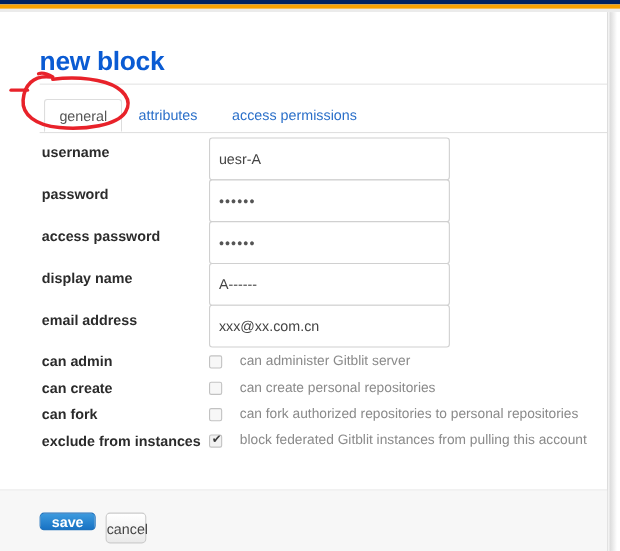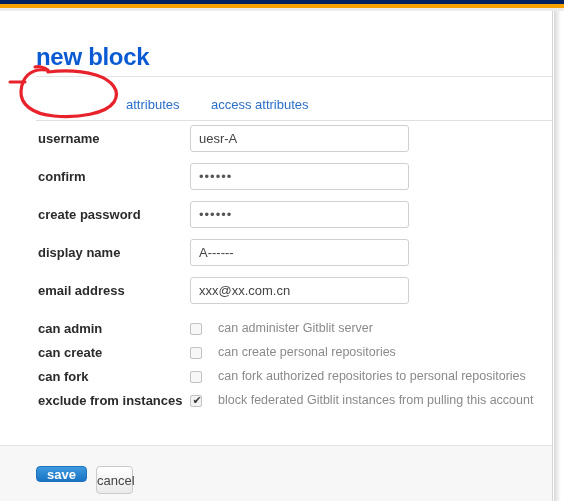--- a/index.html
+++ b/index.html
@@ -160,21 +160,21 @@
     font-weight: bold;
     font-size: 13px;
     color: #2b2b2b;
     white-space: nowrap;
   }
   .row .fld {
     position: absolute;
     left: 190px;
     top: 4px;
     width: 219px;
-    height: 27px;
+    height: 39px;
     box-sizing: border-box;
     border: 1px solid #d0d0d0;
     border-radius: 3px;
     background: #ffffff;
     font-family: "Liberation Sans", sans-serif;
     font-size: 13px;
     color: #444444;
     padding: 0 8px;
     line-height: 25px;
     outline: none;
@@ -292,39 +292,40 @@
   <div class="bar-gray"></div>
 </div>
 
 <div id="panel">
 
   <h1 id="page-title">new block</h1>
 
   <div id="title-rule"></div>
 
   <div id="tabs">
+    <div class="tab active">general</div>
     <div class="tab link t2">attributes</div>
-    <div class="tab link t3">access attributes</div>
+    <div class="tab link t3">access permissions</div>
   </div>
   <div id="tabs-rule"></div>
 
   <div id="form">
 
     <div class="row">
       <span class="lbl">username</span>
       <input class="fld" type="text" value="uesr-A" style="">
     </div>
 
     <div class="row">
-      <span class="lbl">confirm</span>
+      <span class="lbl">password</span>
       <input class="fld dots" type="text" value="••••••" style="">
     </div>
 
     <div class="row">
-      <span class="lbl">create password</span>
+      <span class="lbl">access password</span>
       <input class="fld dots" type="text" value="••••••" style="">
     </div>
 
     <div class="row">
       <span class="lbl">display name</span>
       <input class="fld" type="text" value="A------" style="">
     </div>
 
     <div class="row">
       <span class="lbl">email address</span>

